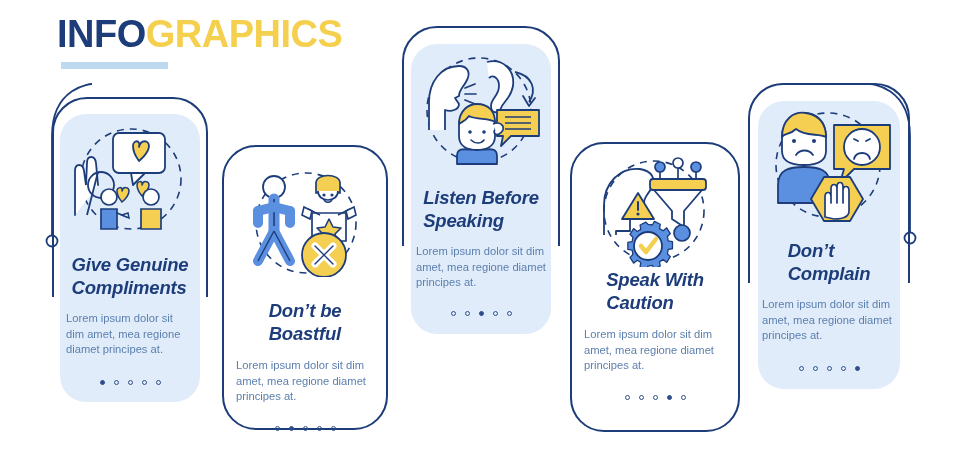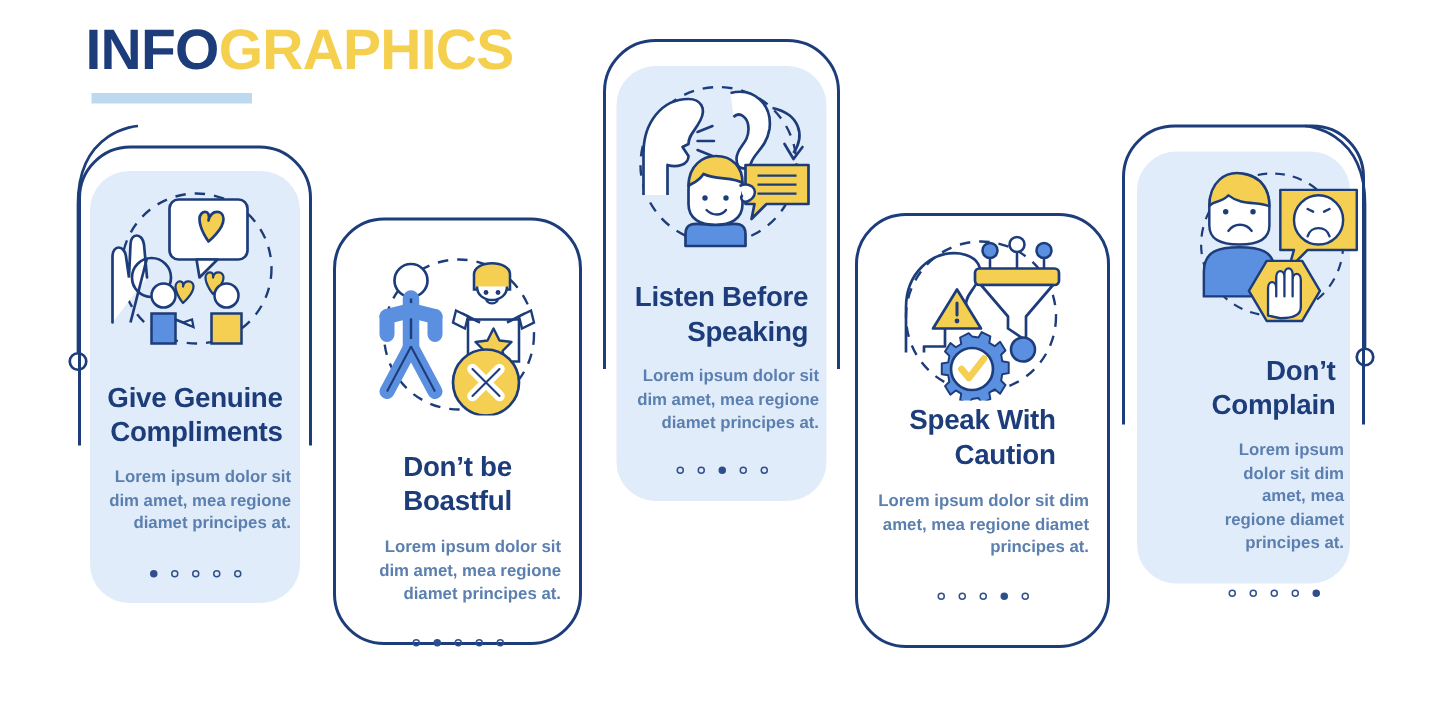--- a/index.html
+++ b/index.html
@@ -43,30 +43,30 @@
   }
   .icon-wrap {
     width: 100%;
     display: flex; align-items: center; justify-content: center;
   }
   .c-title {
     color: #1d3d7a;
     font-weight: 700;
     font-size: 18.5px;
     line-height: 23px;
-    text-align: right;
+    text-align: left;
     letter-spacing: -0.2px;
+    font-style: italic;
   }
   .c-body {
     color: #5b7fae;
     font-size: 11.2px;
     line-height: 15.5px;
-    text-align: right;
+    text-align: left;
     padding: 0 14px;
-    font-weight: bold;
   }
   .dots { display: flex; gap: 9px; align-items: center; justify-content: center; }
   .dot { width: 5px; height: 5px; border-radius: 50%; border: 1px solid #2f4f8c; background: transparent; }
   .dot.on { background: #2f4f8c; }
 </style>
 </head>
 <body>
 
 <div id="stage">
 
@@ -267,21 +267,21 @@
       </div>
     </div>
   </div>
 
   <div class="card filled" style="left:748px; top:83px; width:162px; height:290px;">
     <div class="panel" style="left:10px; top:18px; width:142px; height:288px;"></div>
     <svg style="position:absolute; left:0; top:0; overflow:visible;" width="162" height="290">
       <path d="M1 200 L1 35 A34 34 0 0 1 35 1 L127 1 A34 34 0 0 1 161 35 L161 200" fill="none" stroke="#1d3d7a" stroke-width="2"></path>
     </svg>
 
-    <div class="card-inner" style="padding-top:22px;margin-left:40px;">
+    <div class="card-inner" style="padding-top:22px;">
       <div class="icon-wrap" style="height:120px;">
         <svg width="134" height="116" viewBox="0 0 134 116">
           <circle cx="66" cy="58" r="52" fill="none" stroke="#1d3d7a" stroke-width="1.6" stroke-dasharray="7 6"></circle>
 
           <path d="M20 30 C20 14 32 6 42 6 C54 6 64 14 64 30 L64 44 C64 54 56 58 42 58 C28 58 20 54 20 44 Z" fill="#ffffff" stroke="#1d3d7a" stroke-width="1.8"></path>
           <path d="M20 30 C20 12 32 4 44 6 C58 8 64 18 64 30 C56 26 44 30 34 22 C28 28 22 26 20 30 Z" fill="#f5cf52" stroke="#1d3d7a" stroke-width="1.8" stroke-linejoin="round"></path>
           <circle cx="32" cy="34" r="2" fill="#1d3d7a"></circle>
           <circle cx="52" cy="34" r="2" fill="#1d3d7a"></circle>
           <path d="M34 48 C38 42 47 42 51 48" fill="none" stroke="#1d3d7a" stroke-width="1.8" stroke-linecap="round"></path>
           <path d="M16 78 C16 62 28 60 42 60 C56 60 68 62 68 78 L68 96 L16 96 Z" fill="#5b8fe0" stroke="#1d3d7a" stroke-width="1.8" stroke-linejoin="round"></path>

